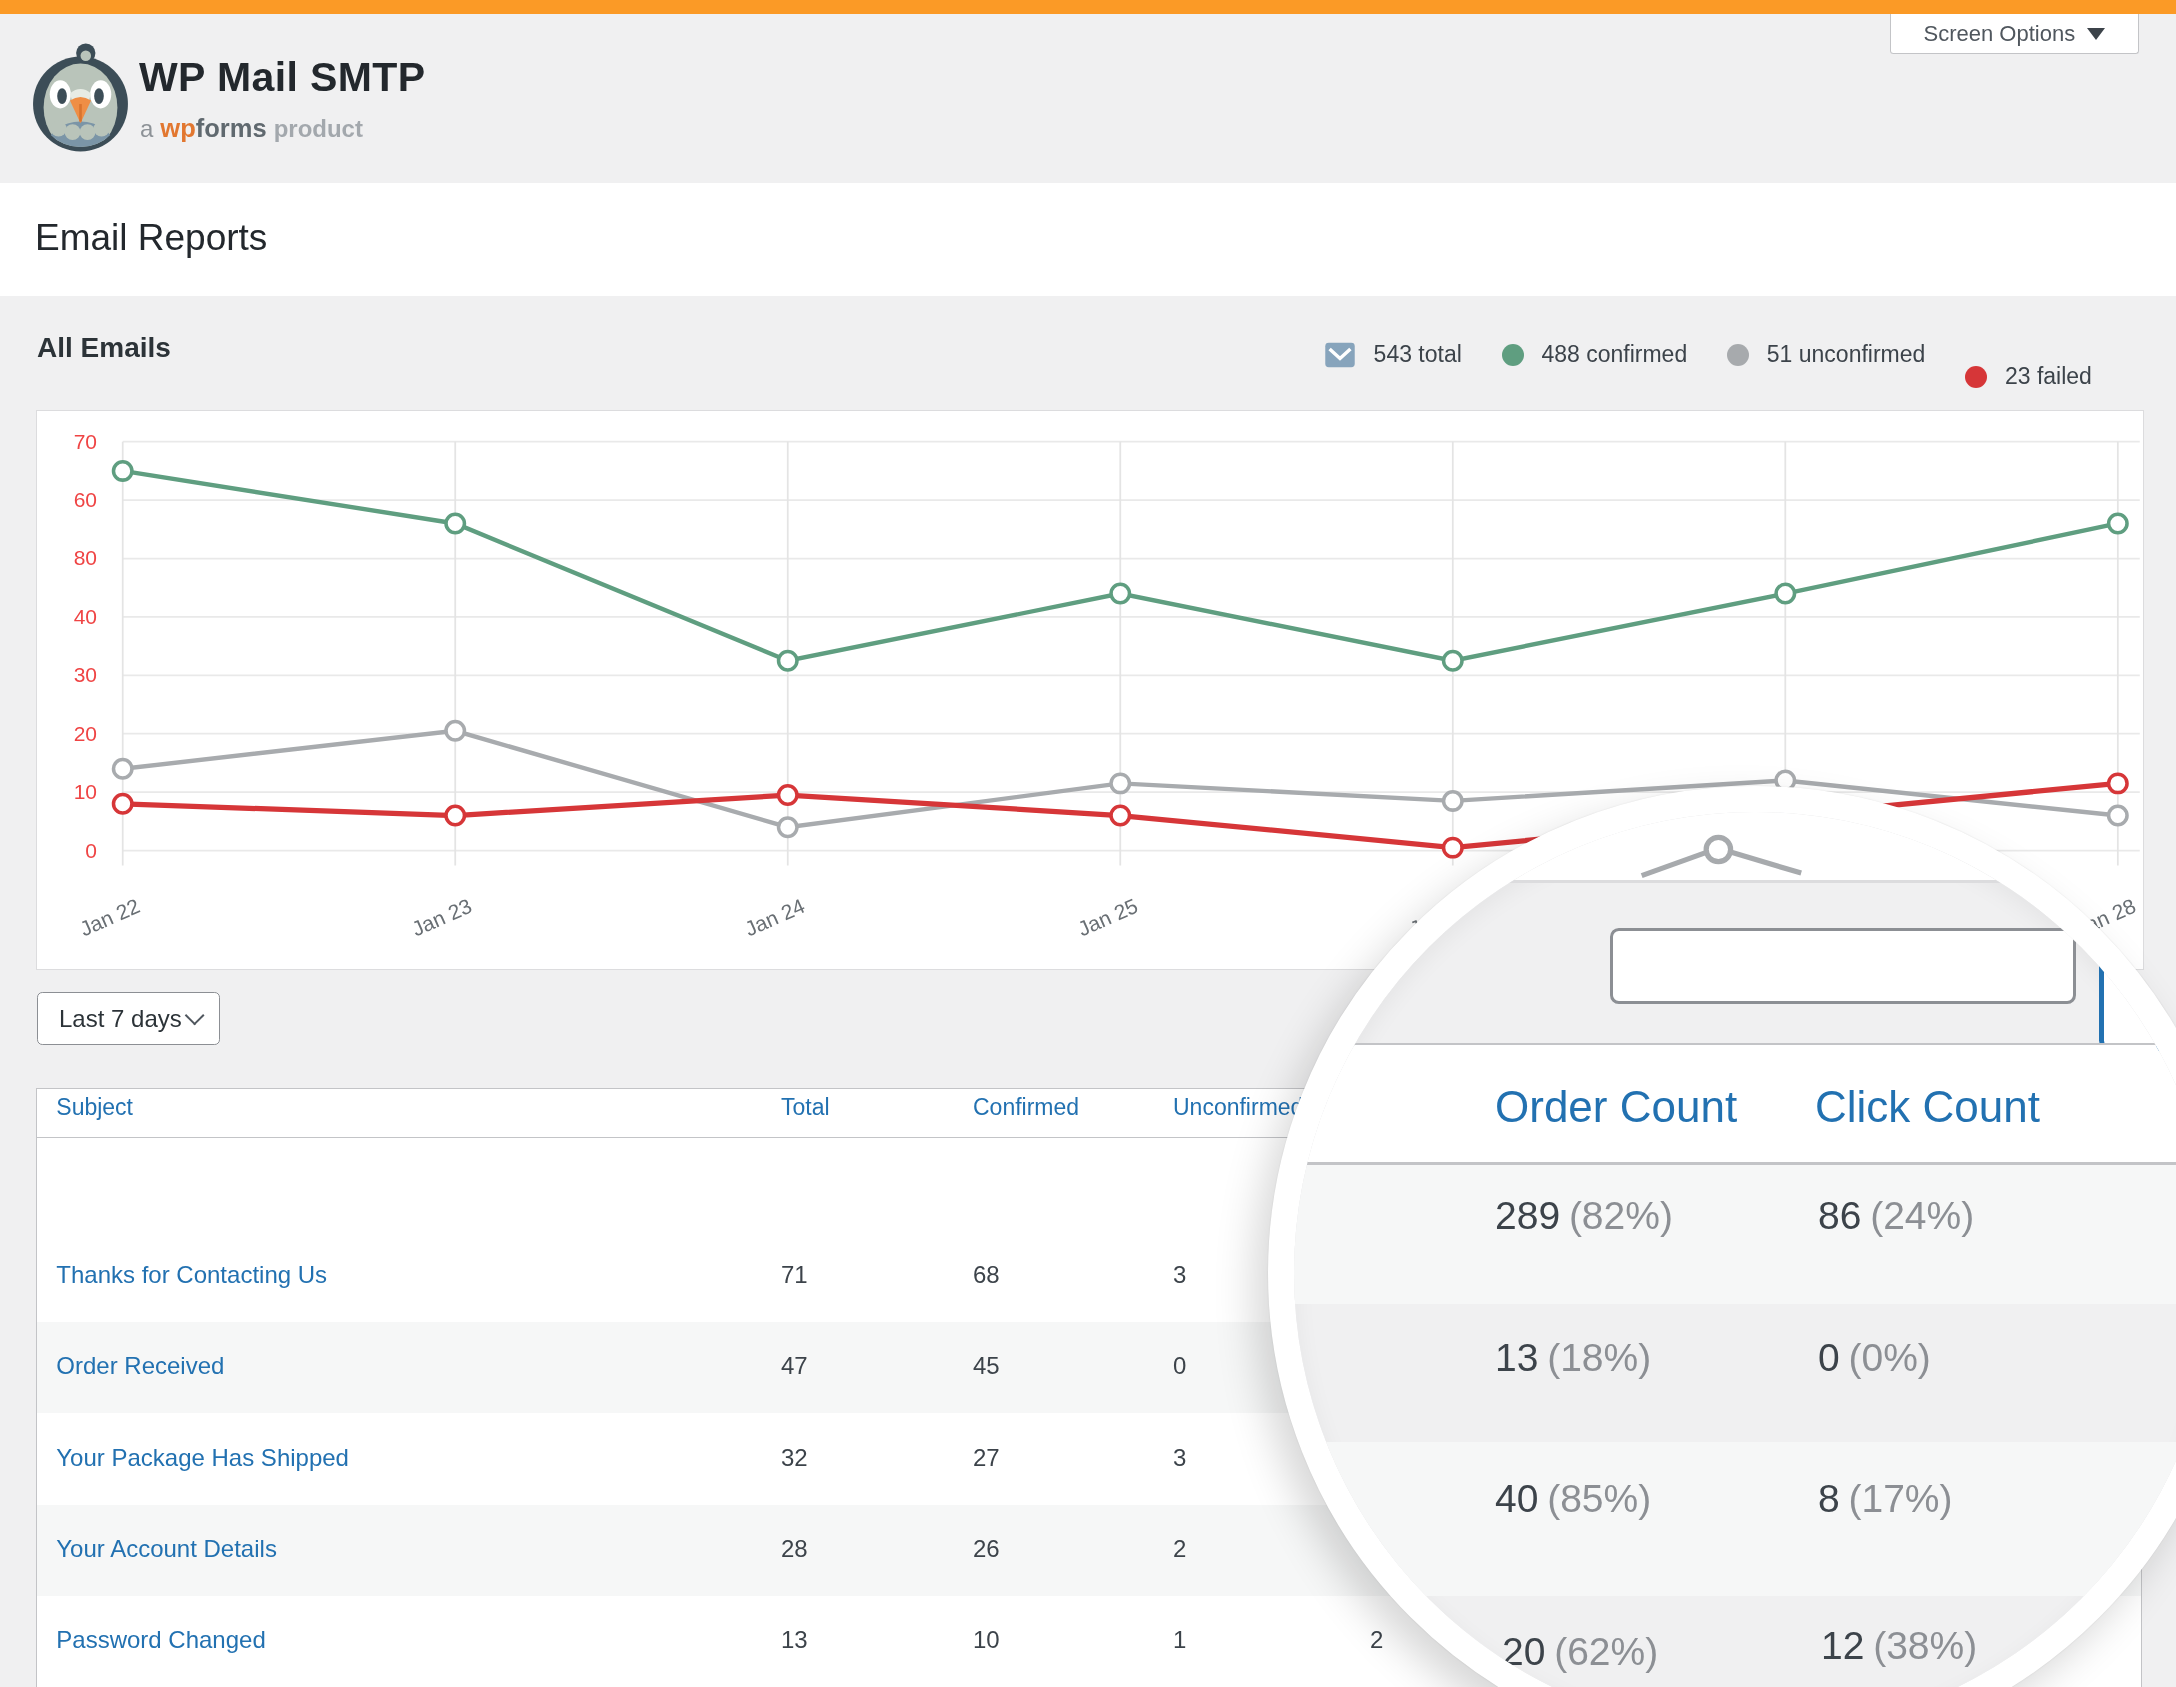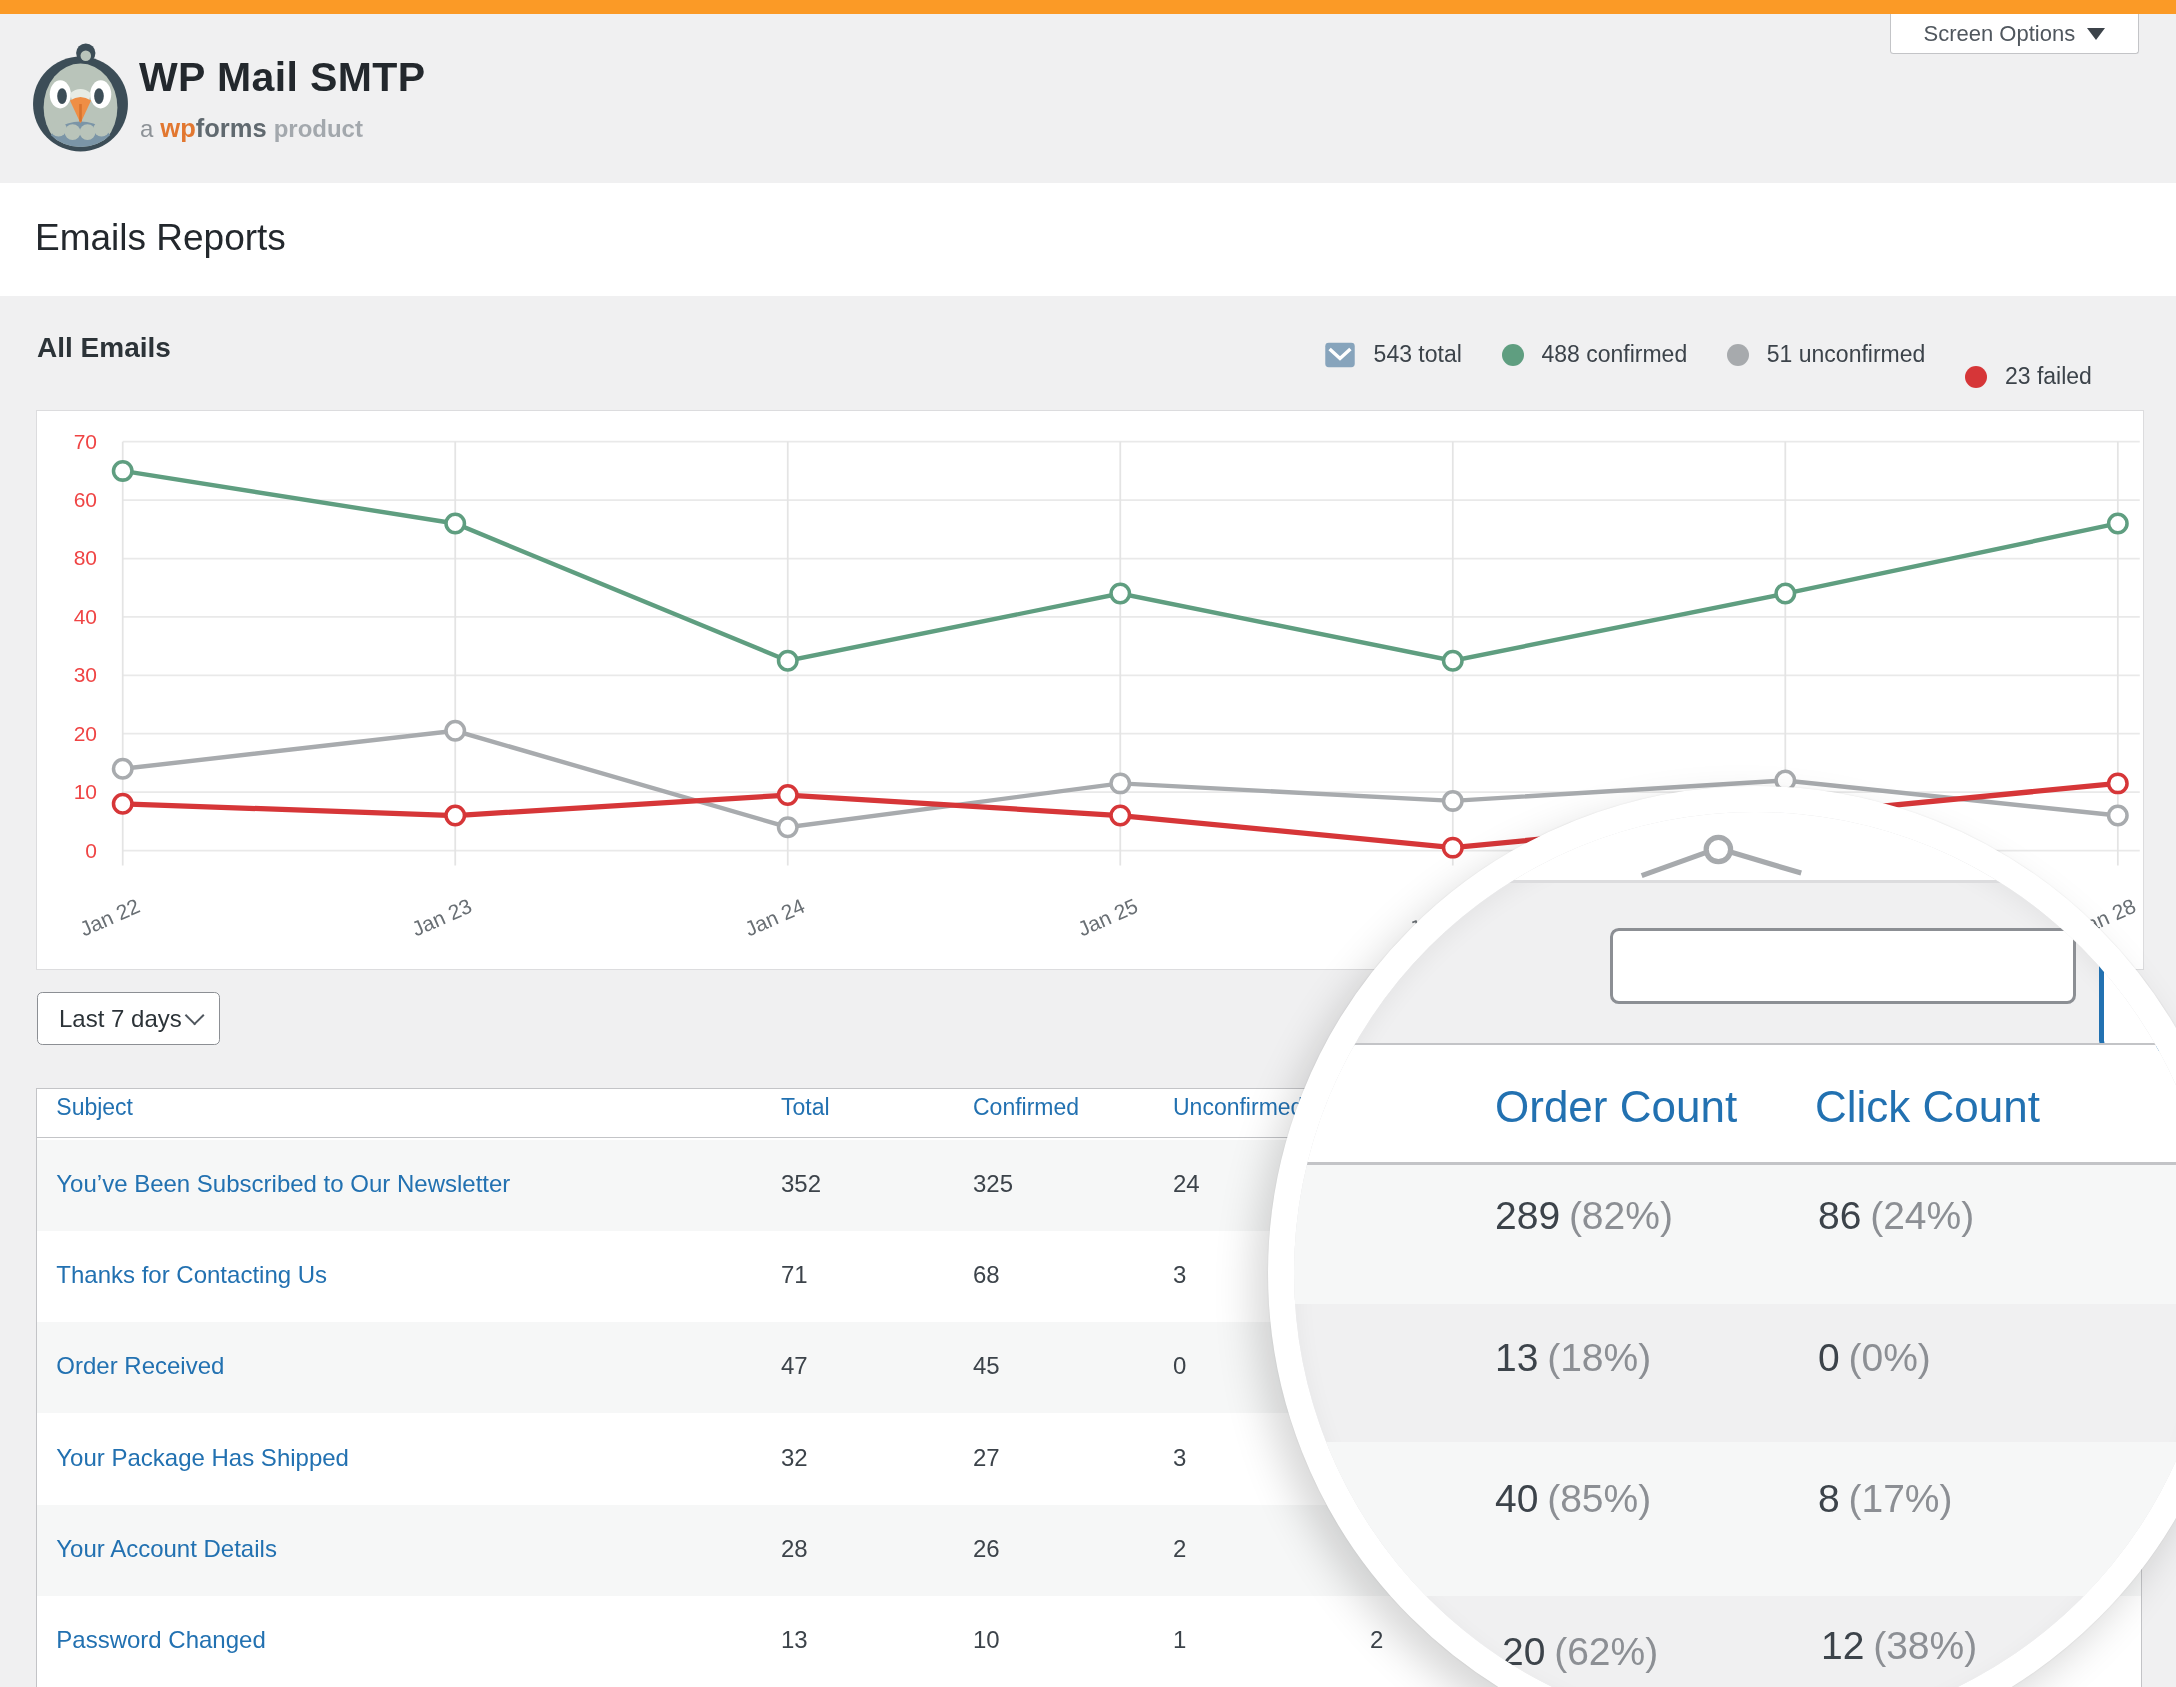--- a/index.html
+++ b/index.html
@@ -119,21 +119,21 @@
 </div>
 <div class="abs brand-title">WP Mail SMTP</div>
 <div class="abs brand-sub">
   <span>a</span>
   <span class="wp">wp</span>
   <span class="forms">forms</span>
   <span class="product">product</span>
 </div>
 
 <div class="abs title-band"></div>
-<div class="abs page-title">Emails Reports</div>
+<div class="abs page-title">Email Reports</div>
 
 <div class="abs section-title">All Emails</div>
 <div class="abs legend">
   <div class="legend-item">
     <svg class="mail-ico" width="32" height="26" viewBox="0 0 36 30">
       <rect x="1" y="1" width="34" height="28" rx="4" fill="#87a4bc"></rect>
       <polyline points="6,8 18,19 30,8" fill="none" stroke="#ffffff" stroke-width="4"></polyline>
     </svg>
     <span class="legend-label">543 total</span>
   </div>
@@ -215,26 +215,20 @@
   <span class="chev"></span>
 </div>
 
 <div class="abs table-box">
   <div class="thead">
     <div class="th c-subject" style="left:19.3px;">Subject</div>
     <div class="th c-total">Total</div>
     <div class="th c-confirmed">Confirmed</div>
     <div class="th c-unconfirmed">Unconfirmed</div>
   </div>
-  <div class="trow alt" style="top:51px;">
-    <div class="td link c-subject">You’ve Been Subscribed to Our Newsletter</div>
-    <div class="td c-total">352</div>
-    <div class="td c-confirmed">325</div>
-    <div class="td c-unconfirmed">24</div>
-  </div>
   <div class="trow" style="top:142px;">
     <div class="td link c-subject">Thanks for Contacting Us</div>
     <div class="td c-total">71</div>
     <div class="td c-confirmed">68</div>
     <div class="td c-unconfirmed">3</div>
   </div>
   <div class="trow alt" style="top:233px;">
     <div class="td link c-subject">Order Received</div>
     <div class="td c-total">47</div>
     <div class="td c-confirmed">45</div>

